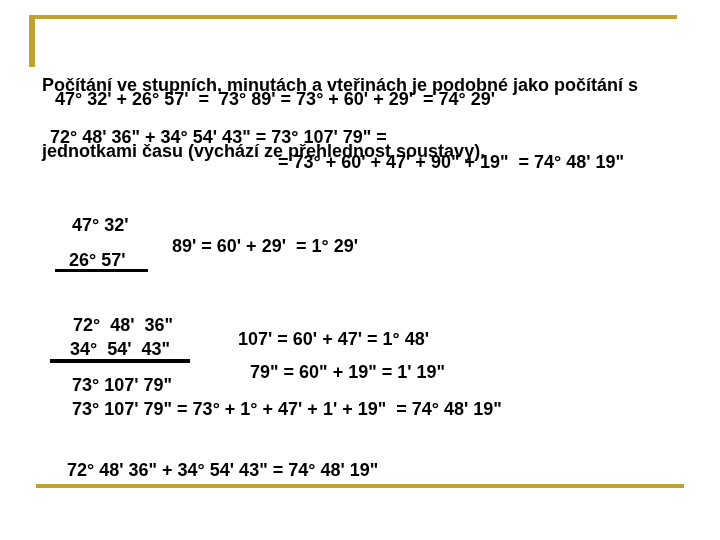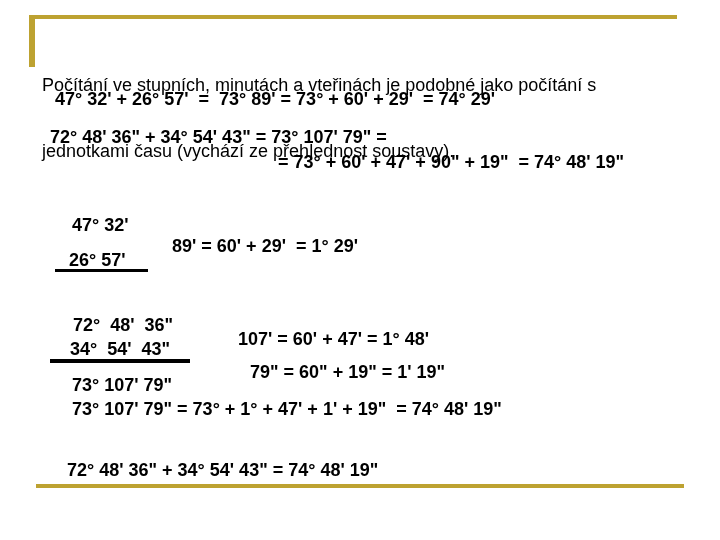--- a/index.html
+++ b/index.html
@@ -6,21 +6,21 @@
   #slide {
     position:relative; width:720px; height:540px; background:#ffffff;
     overflow:hidden; font-family:"Liberation Sans", sans-serif;
   }
   .accent { position:absolute; background:#bda231; }
   .accent.top    { left:29px;  top:15px;  width:648px; height:4px; }
   .accent.leftbar{ left:29px;  top:15px;  width:6px;   height:52px; }
   .accent.bottom { left:36px;  top:484px; width:648px; height:4px; }
   .title {
     position:absolute; left:42px; top:30px; width:650px;
-    font-size:18px; font-weight:normal; color:#000; line-height:22px;
+    font-size:18px; font-weight:bold; color:#000; line-height:22px;
     white-space:pre;
   }
   .t {
     position:absolute; white-space:pre;
     font-size:18px; font-weight:bold; color:#000; line-height:18px;text-align:center;
   }
   .rule { position:absolute; background:#000; }
   .rule.b1 { left:55px; top:269px; width:93px;  height:3px; }
   .rule.b2 { left:50px; top:359px; width:140px; height:4px; }
 </style>

